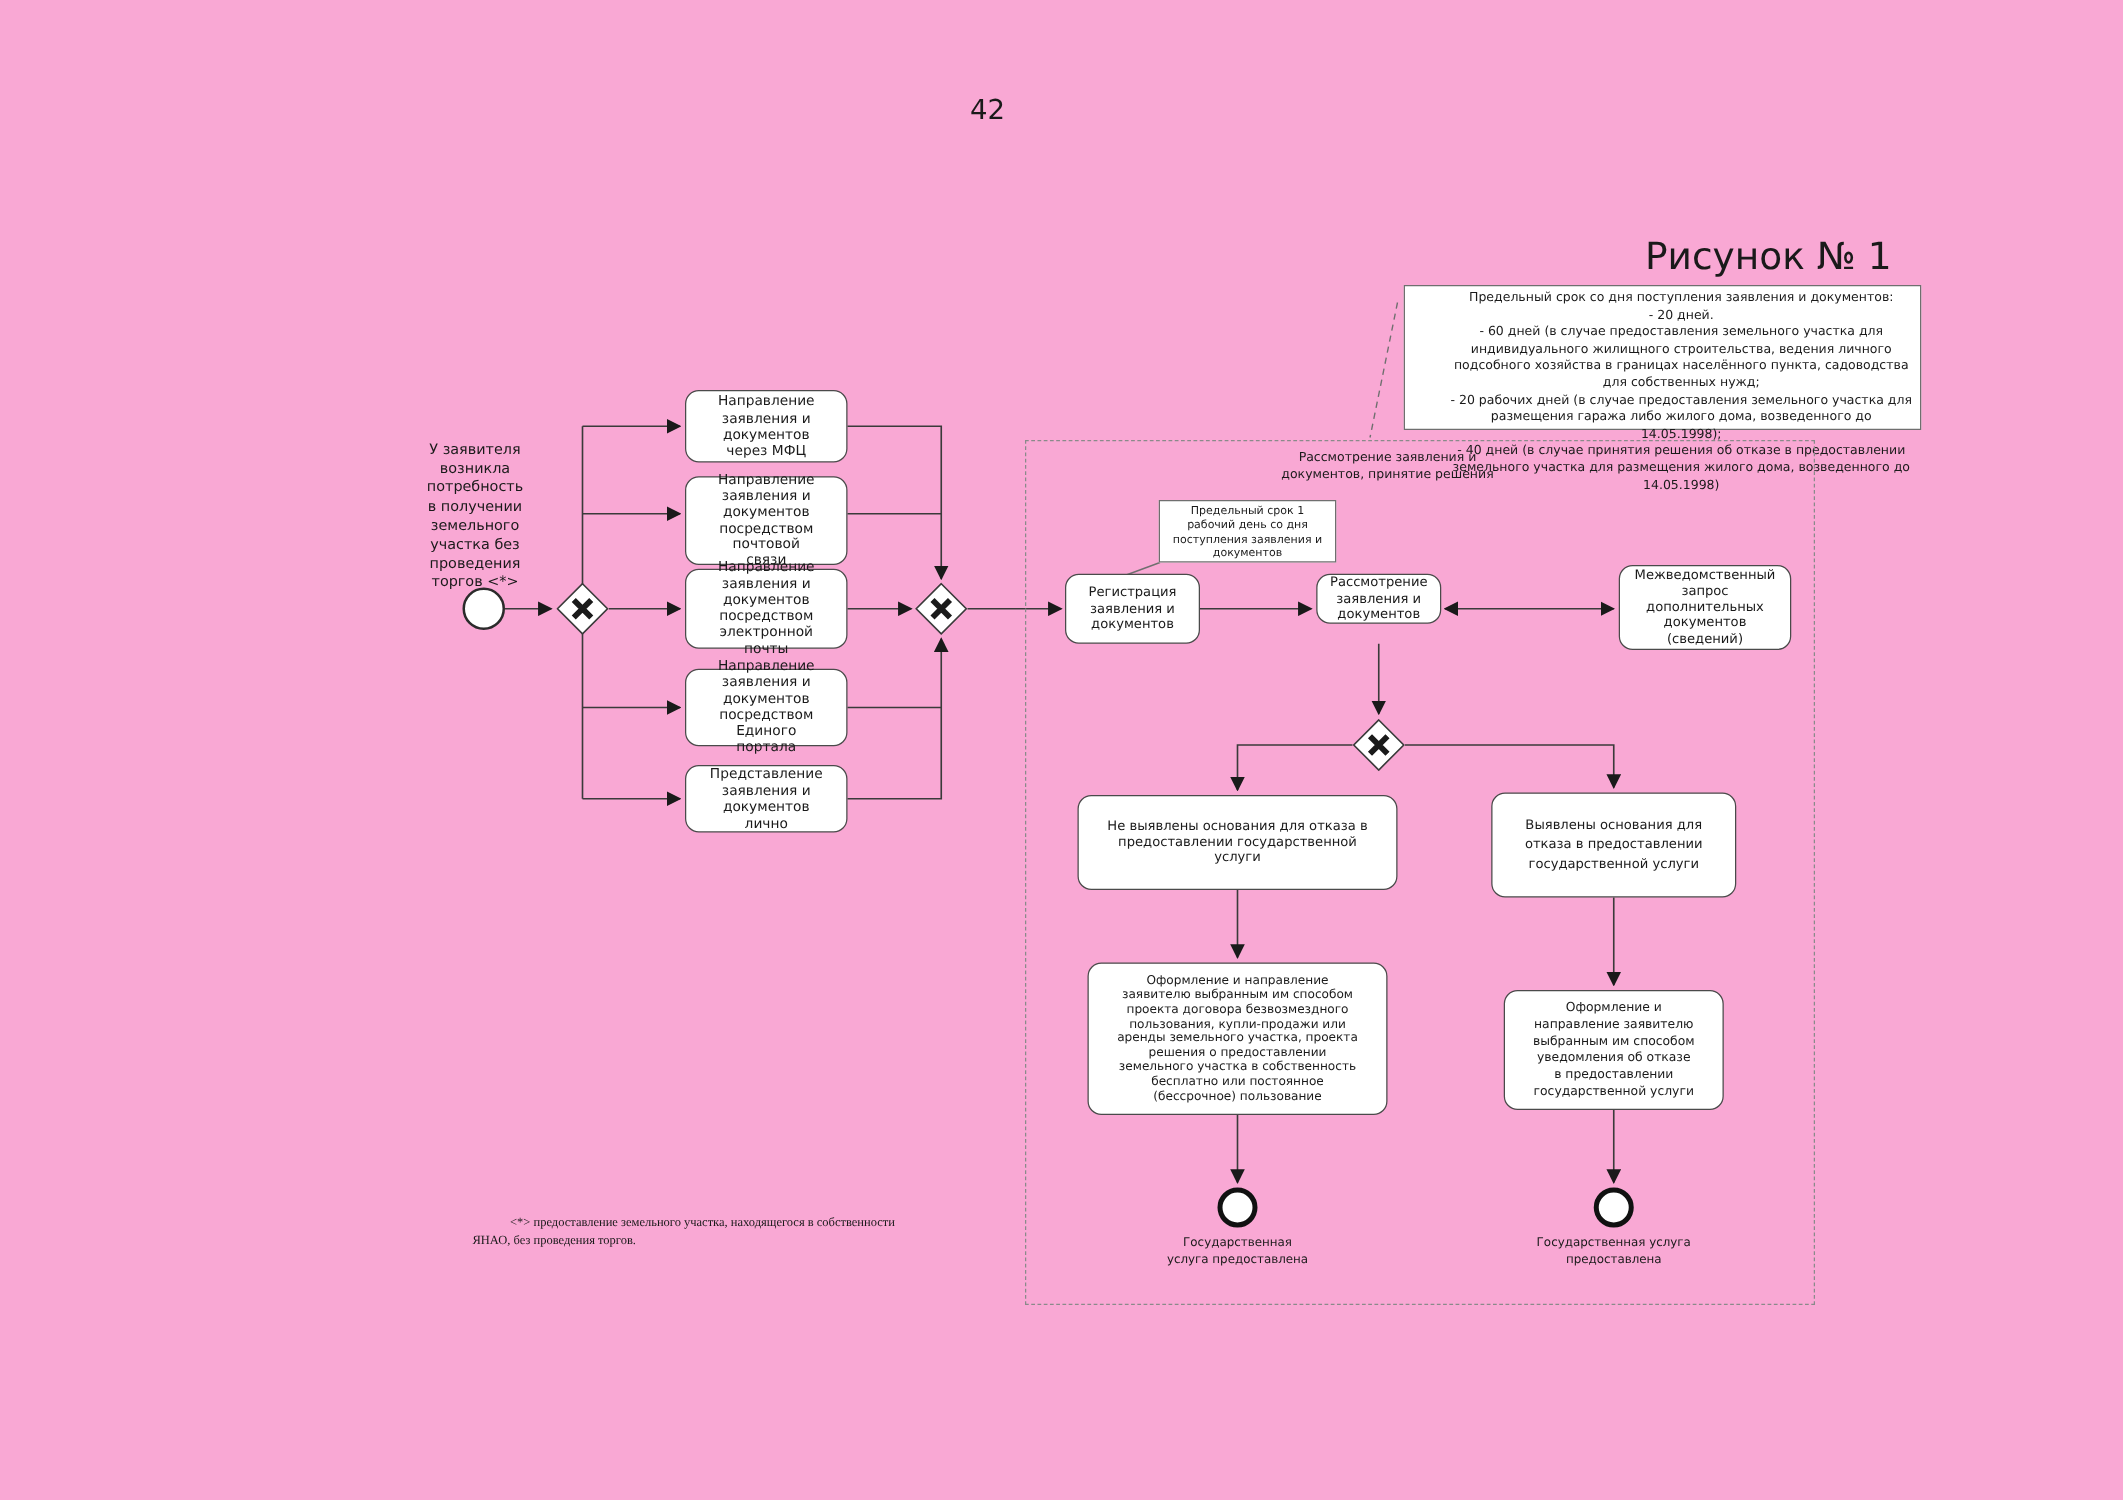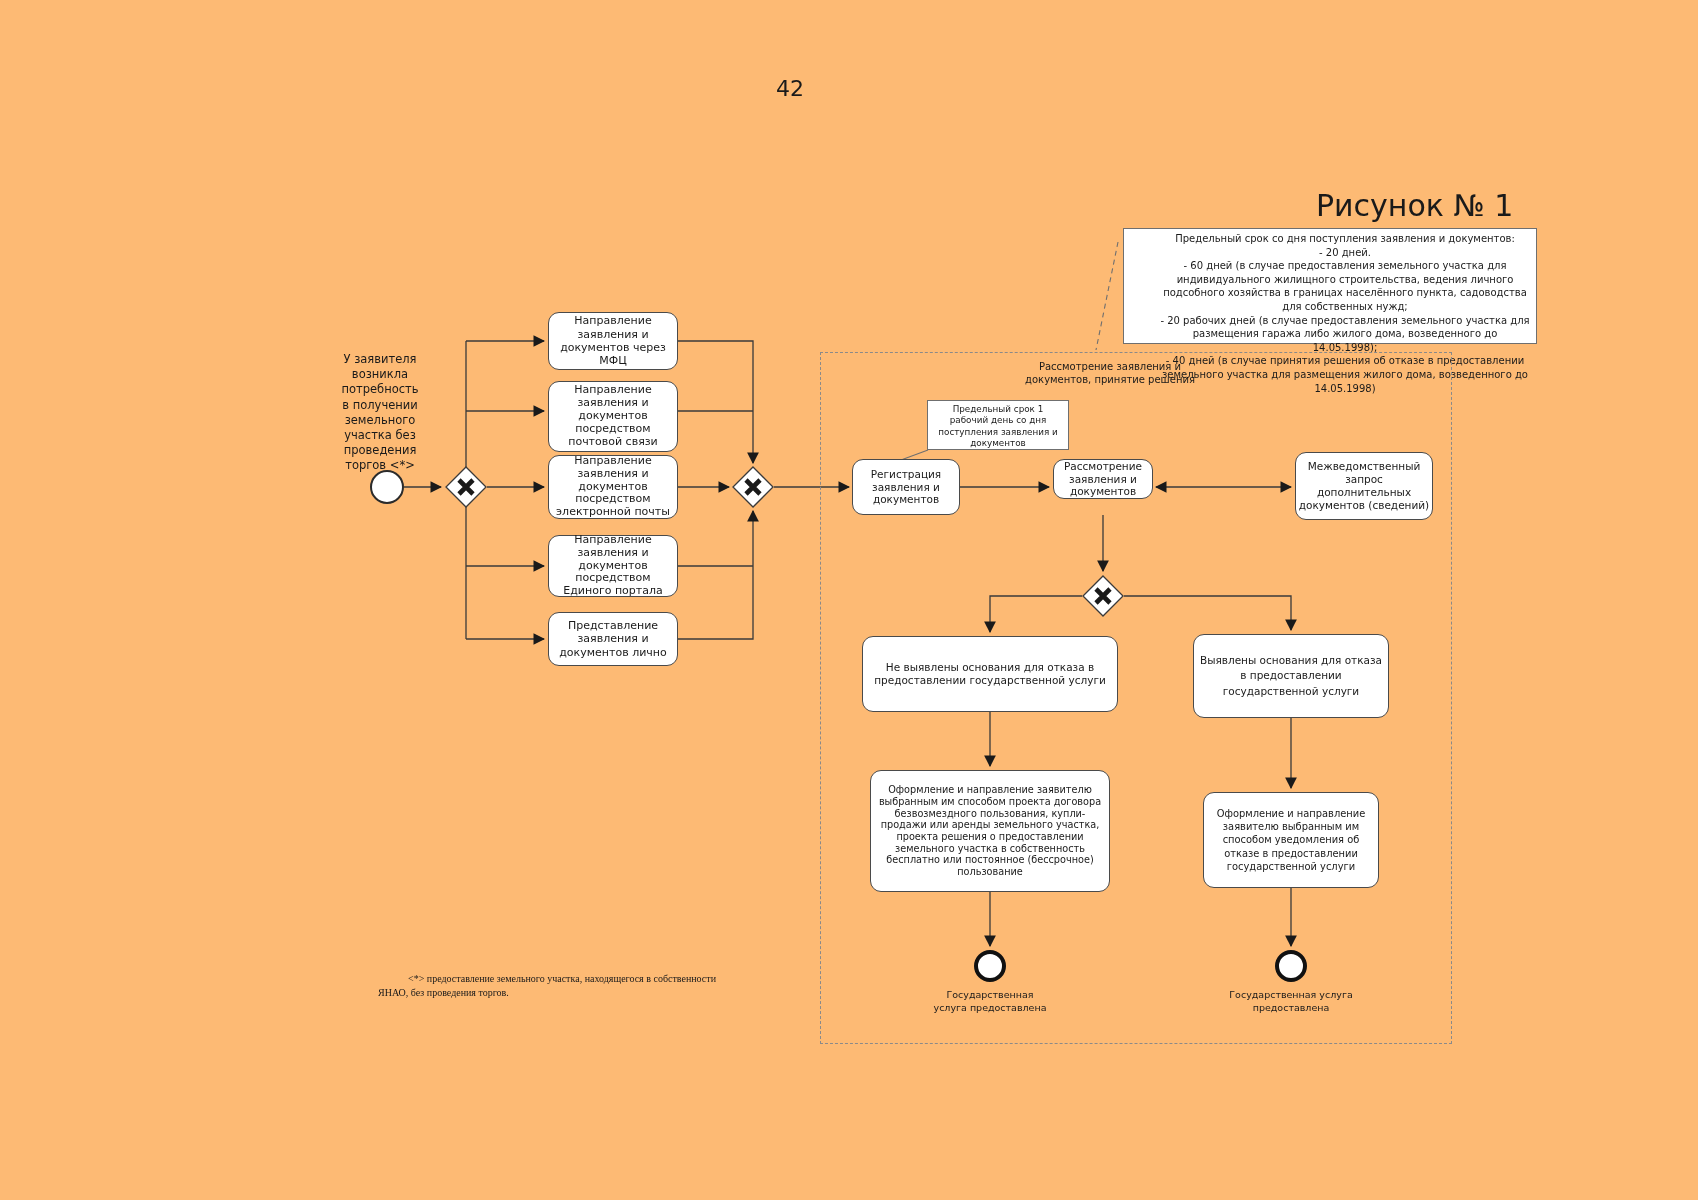--- a/index.html
+++ b/index.html
@@ -1,24 +1,24 @@
 <!DOCTYPE html>
 <html><head>
 <meta charset="utf-8">
 <style>
   html,body{margin:0;padding:0;background:#e8e8e8;}
   .page{
-    position:relative;width:1698px;height:1200px;background:#fdba74;
+    position:relative;width:1698px;height:1200px;background:#f9a8d4;
     font-family:"DejaVu Sans","Liberation Sans",sans-serif;color:#1a1a1a;overflow:hidden;
   }
   .abs{position:absolute;}
   .ctr{display:flex;align-items:center;justify-content:center;text-align:center;}
   .node{
     border:1.3px solid #4a4a4a;border-radius:11px;background:#fff;
-    padding:2px 2px;box-sizing:border-box;line-height:1.22;
+    padding:2px 22px;box-sizing:border-box;line-height:1.22;
   }
   .note{
     border:1px solid #6f6f6f;background:#fff;box-sizing:border-box;
     padding:3px 6px;text-align:center;
   }
   .pre{white-space:pre-line;}
   .subprocess{border:1.4px dashed #8a8a8a;background:transparent;}
   .event-start{border:2px solid #2b2b2b;border-radius:50%;background:#fff;}
   .event-end{border:4px solid #111;border-radius:50%;background:#fff;}
   svg.layer{position:absolute;left:0;top:0;pointer-events:none;}

